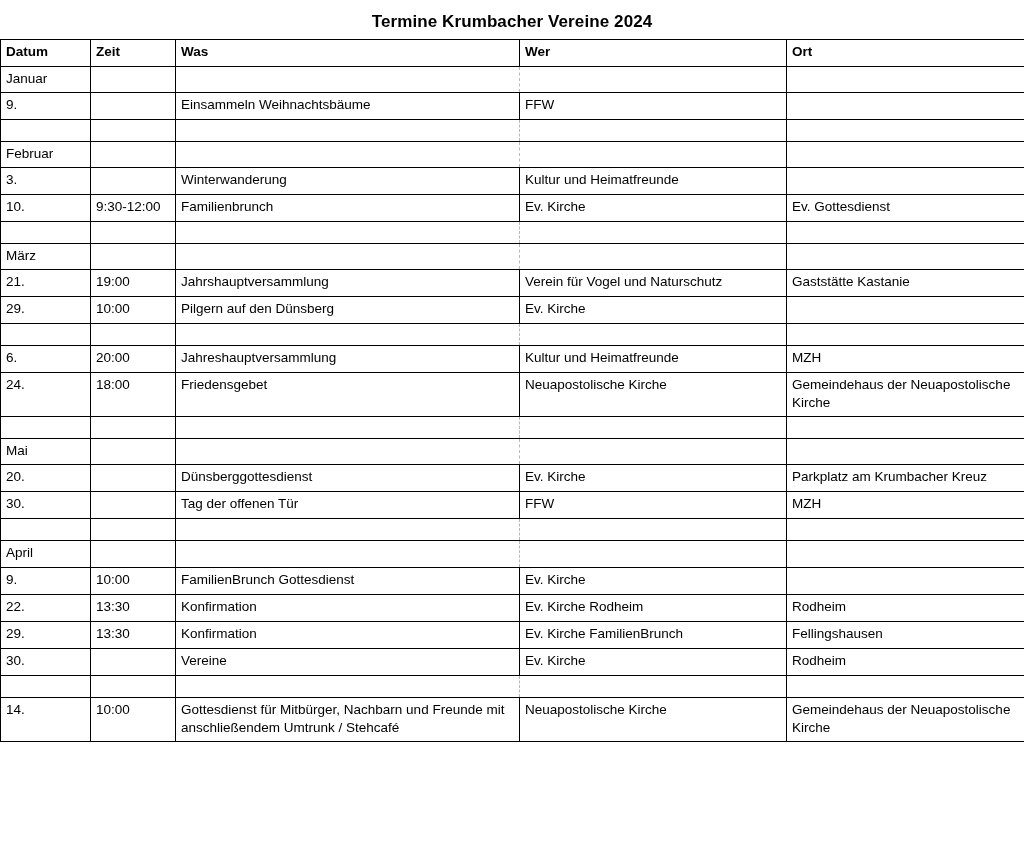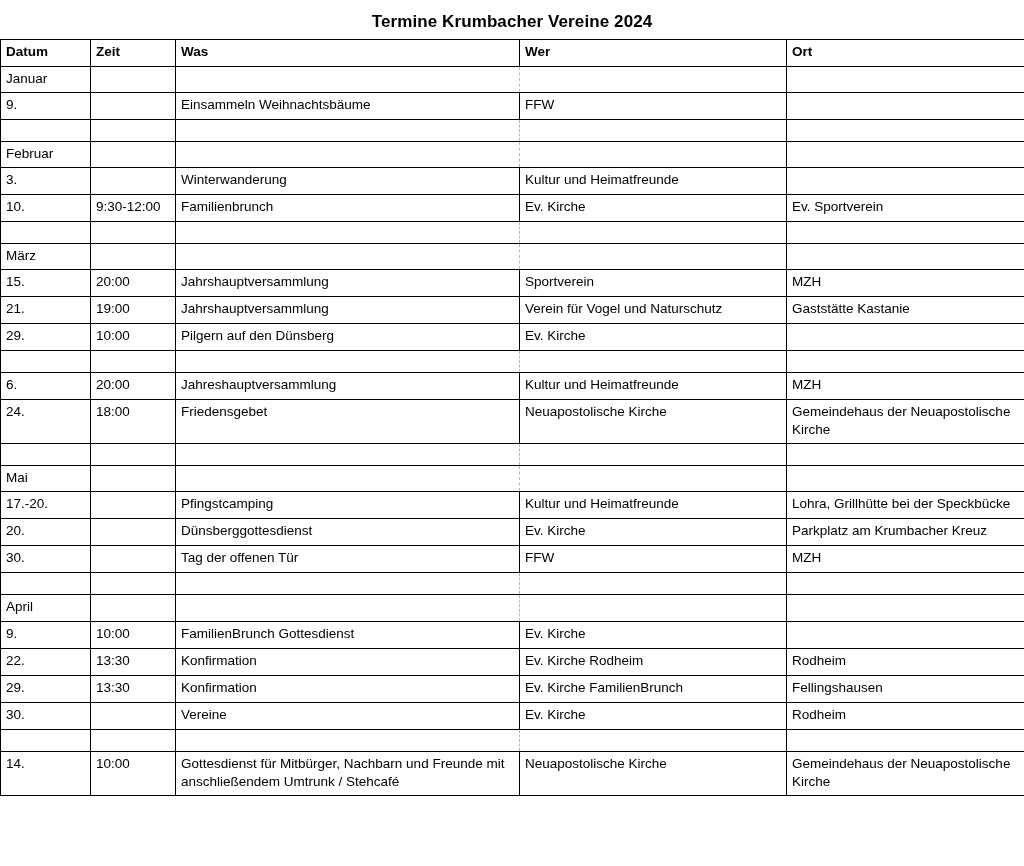--- a/index.html
+++ b/index.html
@@ -128,42 +128,35 @@
           <td class="zeit nowrap"></td>
           <td class="was">Winterwanderung</td>
           <td class="wer">Kultur und Heimatfreunde</td>
           <td class="ort"></td>
         </tr>
         <tr class="entry-row">
           <td class="datum">10.</td>
           <td class="zeit nowrap">9:30-12:00</td>
           <td class="was">Familienbrunch</td>
           <td class="wer">Ev. Kirche</td>
-          <td class="ort">Ev. Sportverein</td>
+          <td class="ort">Ev. Gottesdienst</td>
         </tr>
         <tr class="spacer-row">
           <td class="datum"></td>
           <td class="zeit nowrap"></td>
           <td class="was"></td>
           <td class="wer"></td>
           <td class="ort"></td>
         </tr>
         <tr class="month-row">
           <td class="datum">März</td>
           <td class="zeit nowrap"></td>
           <td class="was"></td>
           <td class="wer"></td>
           <td class="ort"></td>
-        </tr>
-        <tr class="entry-row">
-          <td class="datum">15.</td>
-          <td class="zeit nowrap">20:00</td>
-          <td class="was">Jahrshauptversammlung</td>
-          <td class="wer">Sportverein</td>
-          <td class="ort">MZH</td>
         </tr>
         <tr class="entry-row">
           <td class="datum">21.</td>
           <td class="zeit nowrap">19:00</td>
           <td class="was">Jahrshauptversammlung</td>
           <td class="wer">Verein für Vogel und Naturschutz</td>
           <td class="ort">Gaststätte Kastanie</td>
         </tr>
         <tr class="entry-row">
           <td class="datum">29.</td>
@@ -201,27 +194,20 @@
           <td class="ort"></td>
         </tr>
         <tr class="month-row">
           <td class="datum">Mai</td>
           <td class="zeit nowrap"></td>
           <td class="was"></td>
           <td class="wer"></td>
           <td class="ort"></td>
         </tr>
         <tr class="entry-row">
-          <td class="datum">17.-20.</td>
-          <td class="zeit nowrap"></td>
-          <td class="was">Pfingstcamping</td>
-          <td class="wer">Kultur und Heimatfreunde</td>
-          <td class="ort">Lohra, Grillhütte bei der Speckbücke</td>
-        </tr>
-        <tr class="entry-row">
           <td class="datum">20.</td>
           <td class="zeit nowrap"></td>
           <td class="was">Dünsberggottesdienst</td>
           <td class="wer">Ev. Kirche</td>
           <td class="ort">Parkplatz am Krumbacher Kreuz</td>
         </tr>
         <tr class="entry-row">
           <td class="datum">30.</td>
           <td class="zeit nowrap"></td>
           <td class="was">Tag der offenen Tür</td>

